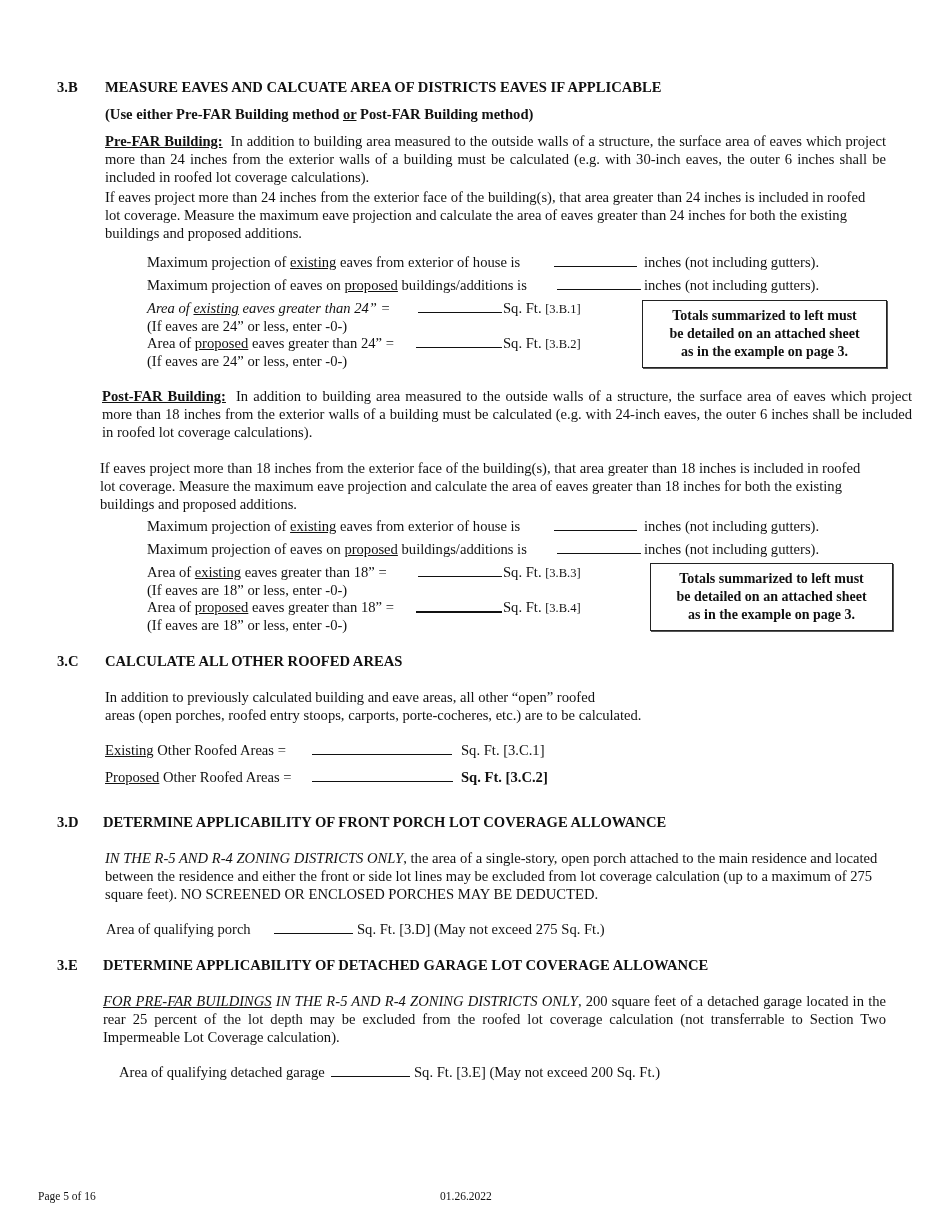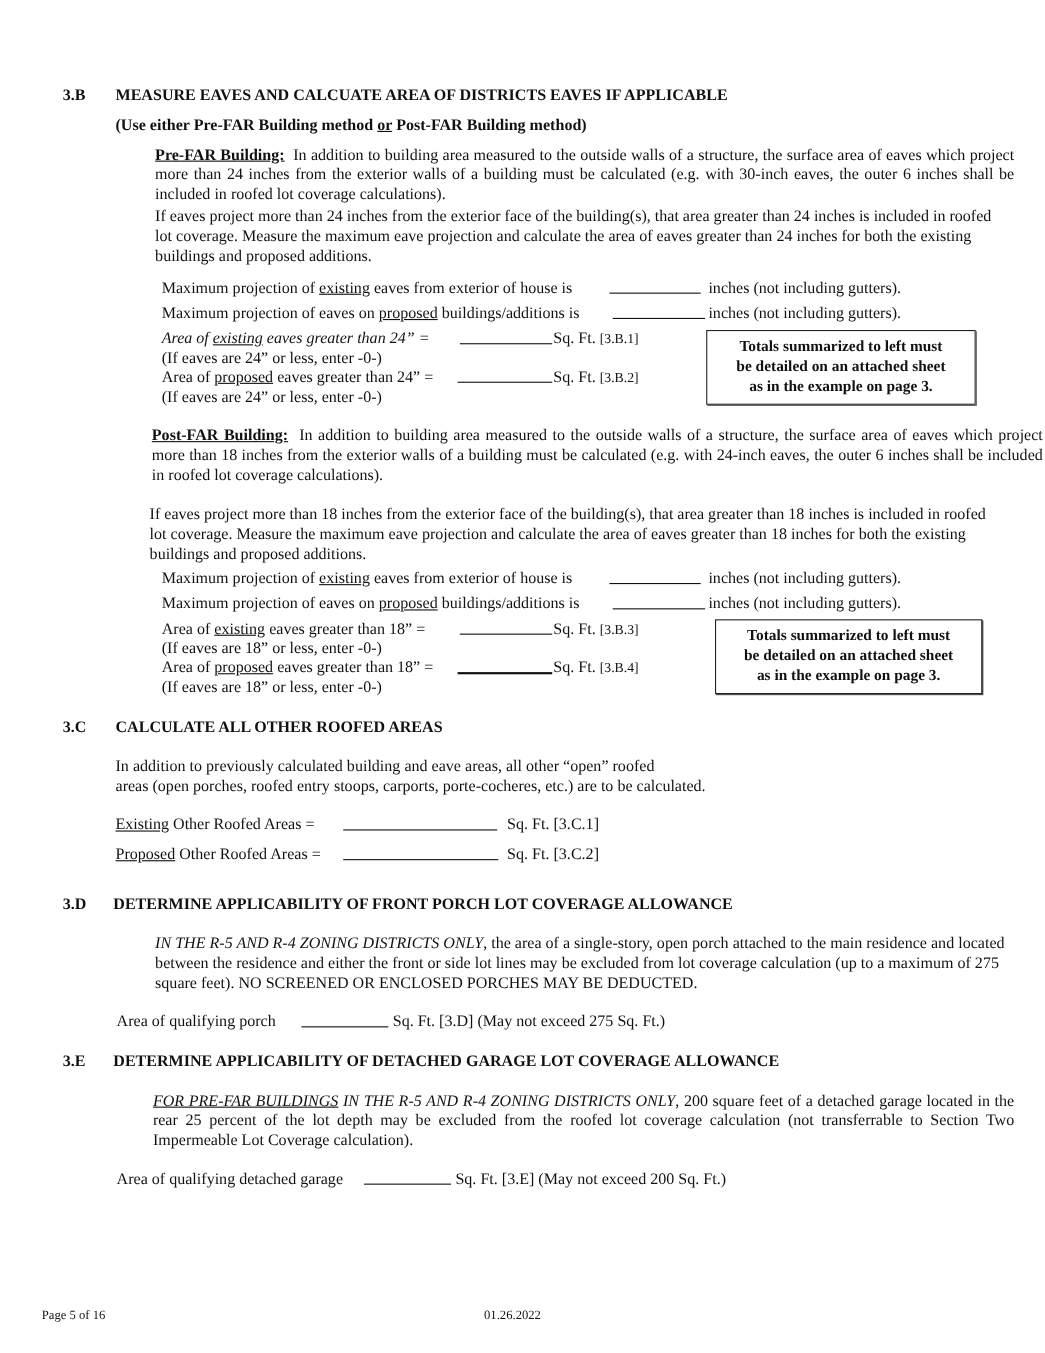--- a/index.html
+++ b/index.html
@@ -2,21 +2,21 @@
 <html><head>
 <meta charset="utf-8">
 <style>
   html, body { margin:0; padding:0; background:#ffffff; }
   body { width:950px; height:1230px; position:relative; overflow:hidden;
          font-family:"Liberation Serif", serif; color:#111; font-size:14.6px; line-height:18px; }
   .abs { position:absolute; white-space:nowrap; }
   .bold { font-weight:bold; }
   .ul { text-decoration:underline; }
   .it { font-style:italic; }
-  .para { position:absolute; white-space:normal; text-align:justify;margin-left:36px; }
+  .para { position:absolute; white-space:normal; text-align:justify; }
   .left { text-align:left; }
   .blank { display:inline-block; border-bottom:1px solid #111; height:12px; vertical-align:baseline; }
   .box { position:absolute; border:1.5px solid #222; box-shadow:1px 1px 0 #555; font-weight:bold;
          text-align:center; font-size:14px; line-height:18px; padding-top:6px; }
   .small { font-size:12.5px; }
   .footer { font-size:11.5px; }
 </style>
 </head>
 <body>
 
@@ -82,32 +82,32 @@
 <div class="abs bold" style="left:105px;top:652px;">CALCULATE ALL OTHER ROOFED AREAS</div>
 <div class="abs" style="left:105px;top:688px;">In addition to previously calculated building and eave areas, all other “open” roofed</div>
 <div class="abs" style="left:105px;top:706px;">areas (open porches, roofed entry stoops, carports, porte-cocheres, etc.) are to be calculated.</div>
 
 <div class="abs" style="left:105px;top:741px;"><span class="ul">Existing</span><span> Other Roofed Areas  =</span></div>
 <span class="abs blank" style="left:312px;top:742px;width:140px;"></span>
 <div class="abs" style="left:461px;top:741px;">Sq. Ft. [3.C.1]</div>
 
 <div class="abs" style="left:105px;top:768px;"><span class="ul">Proposed</span><span> Other Roofed Areas =</span></div>
 <span class="abs blank" style="left:312px;top:769px;width:141px;"></span>
-<div class="abs" style="left:461px;top:768px;">Sq. Ft. [3.C.2]</div>
+<div class="abs" style="left:461px;top:768px;font-weight:bold;">Sq. Ft. [3.C.2]</div>
 
 <div class="abs bold" style="left:57px;top:813px;">3.D</div>
 <div class="abs bold" style="left:103px;top:813px;">DETERMINE APPLICABILITY OF FRONT PORCH LOT COVERAGE ALLOWANCE</div>
 <div class="para left" style="left:105px;top:849px;width:780px;"><span class="it">IN THE R-5 AND R-4 ZONING DISTRICTS ONLY</span><span>, the area of a single-story, open porch attached to the main residence and located between the residence and either the front or side lot lines may be excluded from lot coverage calculation (up to a maximum of 275 square feet).  NO SCREENED OR ENCLOSED PORCHES MAY BE DEDUCTED.</span></div>
 
 <div class="abs" style="left:106px;top:920px;">Area of qualifying porch</div>
 <span class="abs blank" style="left:274px;top:921px;width:79px;"></span>
 <div class="abs" style="left:357px;top:920px;">Sq. Ft. [3.D] (May not exceed 275 Sq. Ft.)</div>
 
 <div class="abs bold" style="left:57px;top:956px;">3.E</div>
 <div class="abs bold" style="left:103px;top:956px;">DETERMINE APPLICABILITY OF DETACHED GARAGE LOT COVERAGE ALLOWANCE</div>
 <div class="para" style="left:103px;top:992px;width:783px;"><span class="it ul">FOR PRE-FAR BUILDINGS</span><span class="it"> IN THE R-5 AND R-4 ZONING DISTRICTS ONLY</span><span>, 200 square feet of a detached garage located in the rear 25 percent of the lot depth may be excluded from the roofed lot coverage calculation (not transferrable to Section Two Impermeable Lot Coverage calculation).</span></div>
 
-<div class="abs" style="left:106px;top:1063px;">Area of qualifying detached garage</div>
+<div class="abs" style="left:119px;top:1063px;">Area of qualifying detached garage</div>
 <span class="abs blank" style="left:331px;top:1064px;width:79px;"></span>
 <div class="abs" style="left:414px;top:1063px;">Sq. Ft. [3.E] (May not exceed 200 Sq. Ft.)</div>
 
 <div class="abs footer" style="left:38px;top:1187px;">Page 5 of 16</div>
 <div class="abs footer" style="left:440px;top:1187px;">01.26.2022</div>
 
 </body></html>

